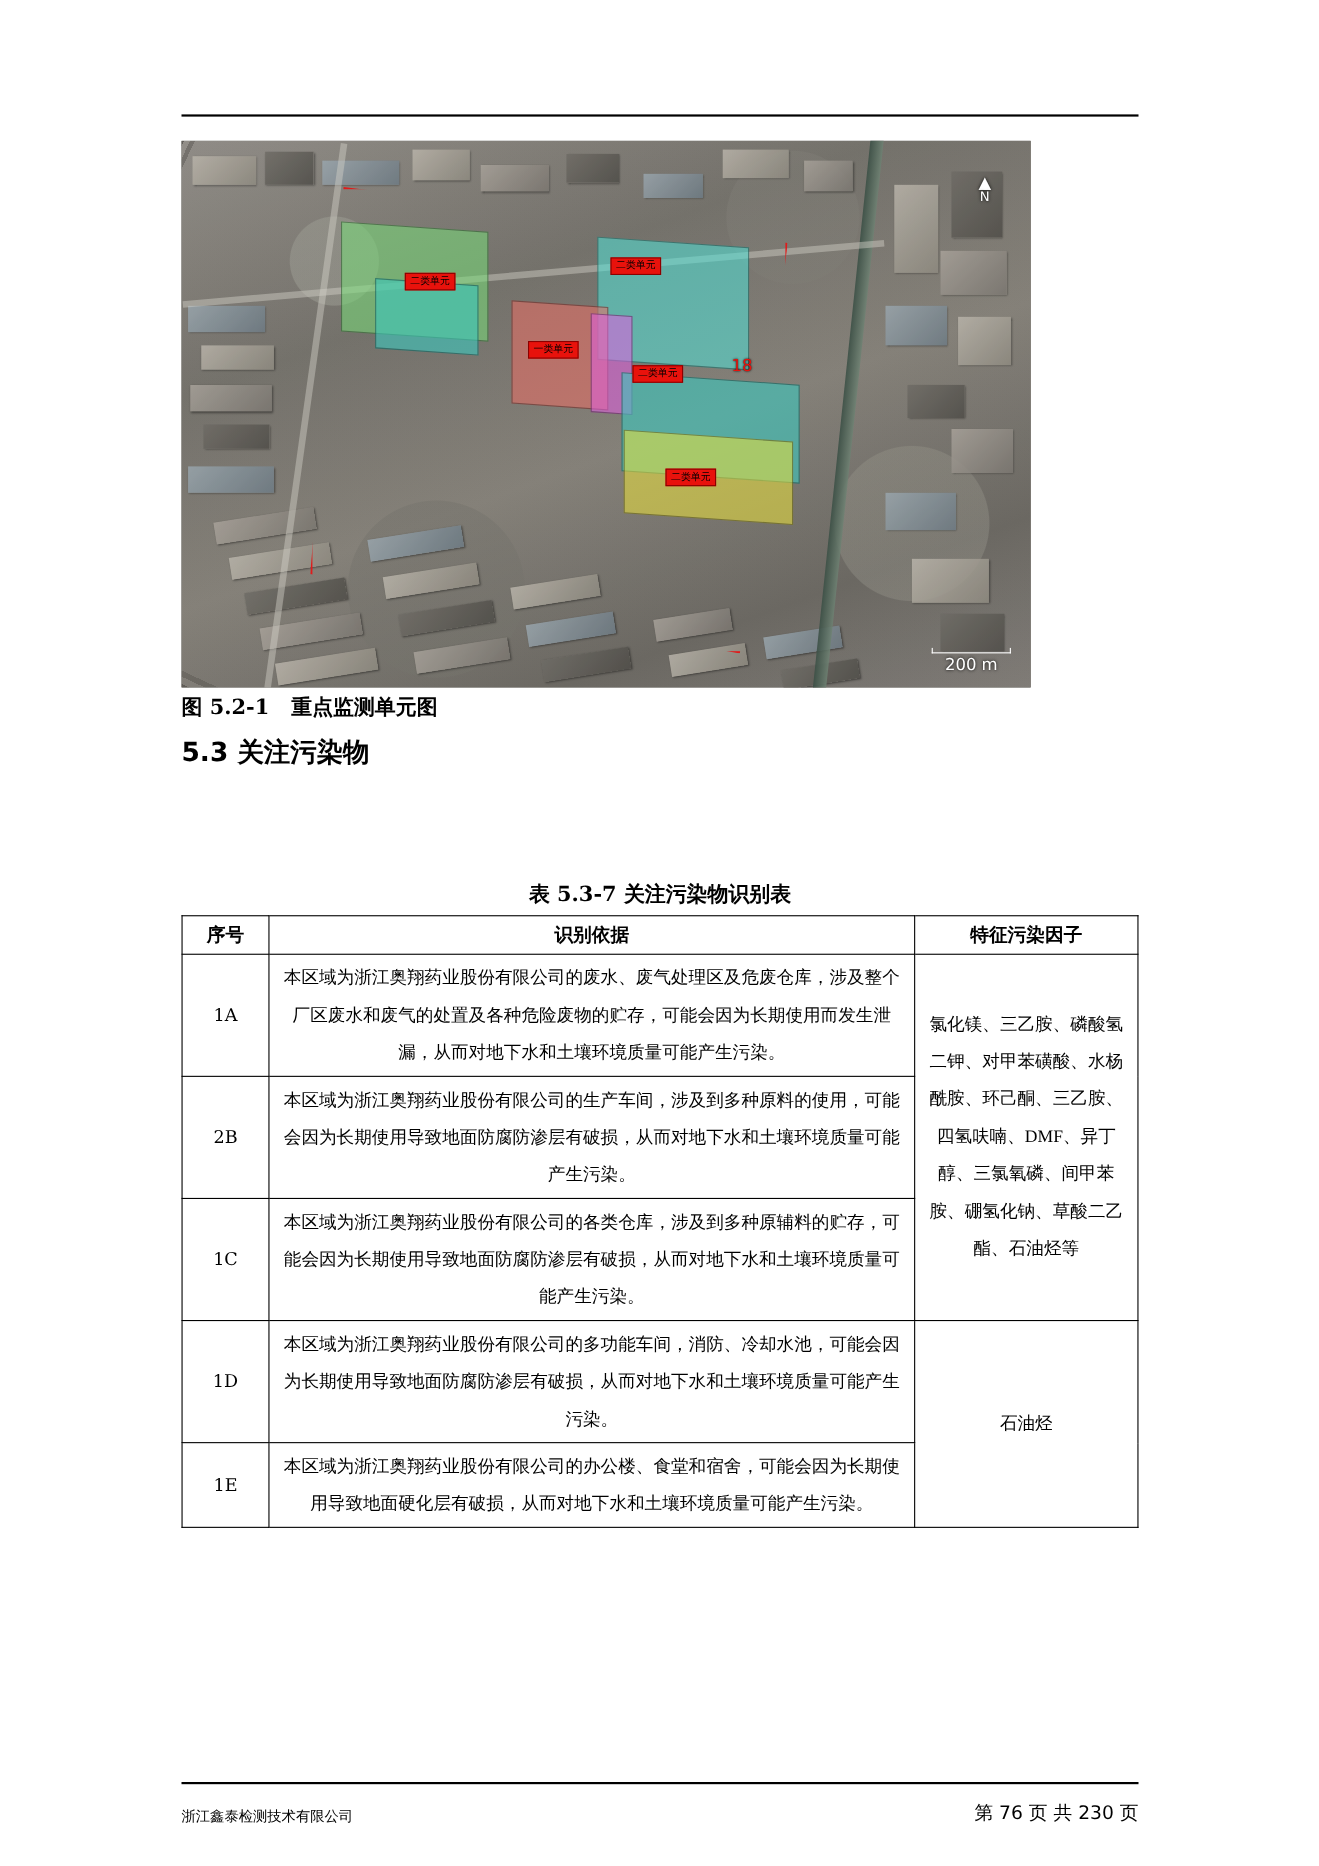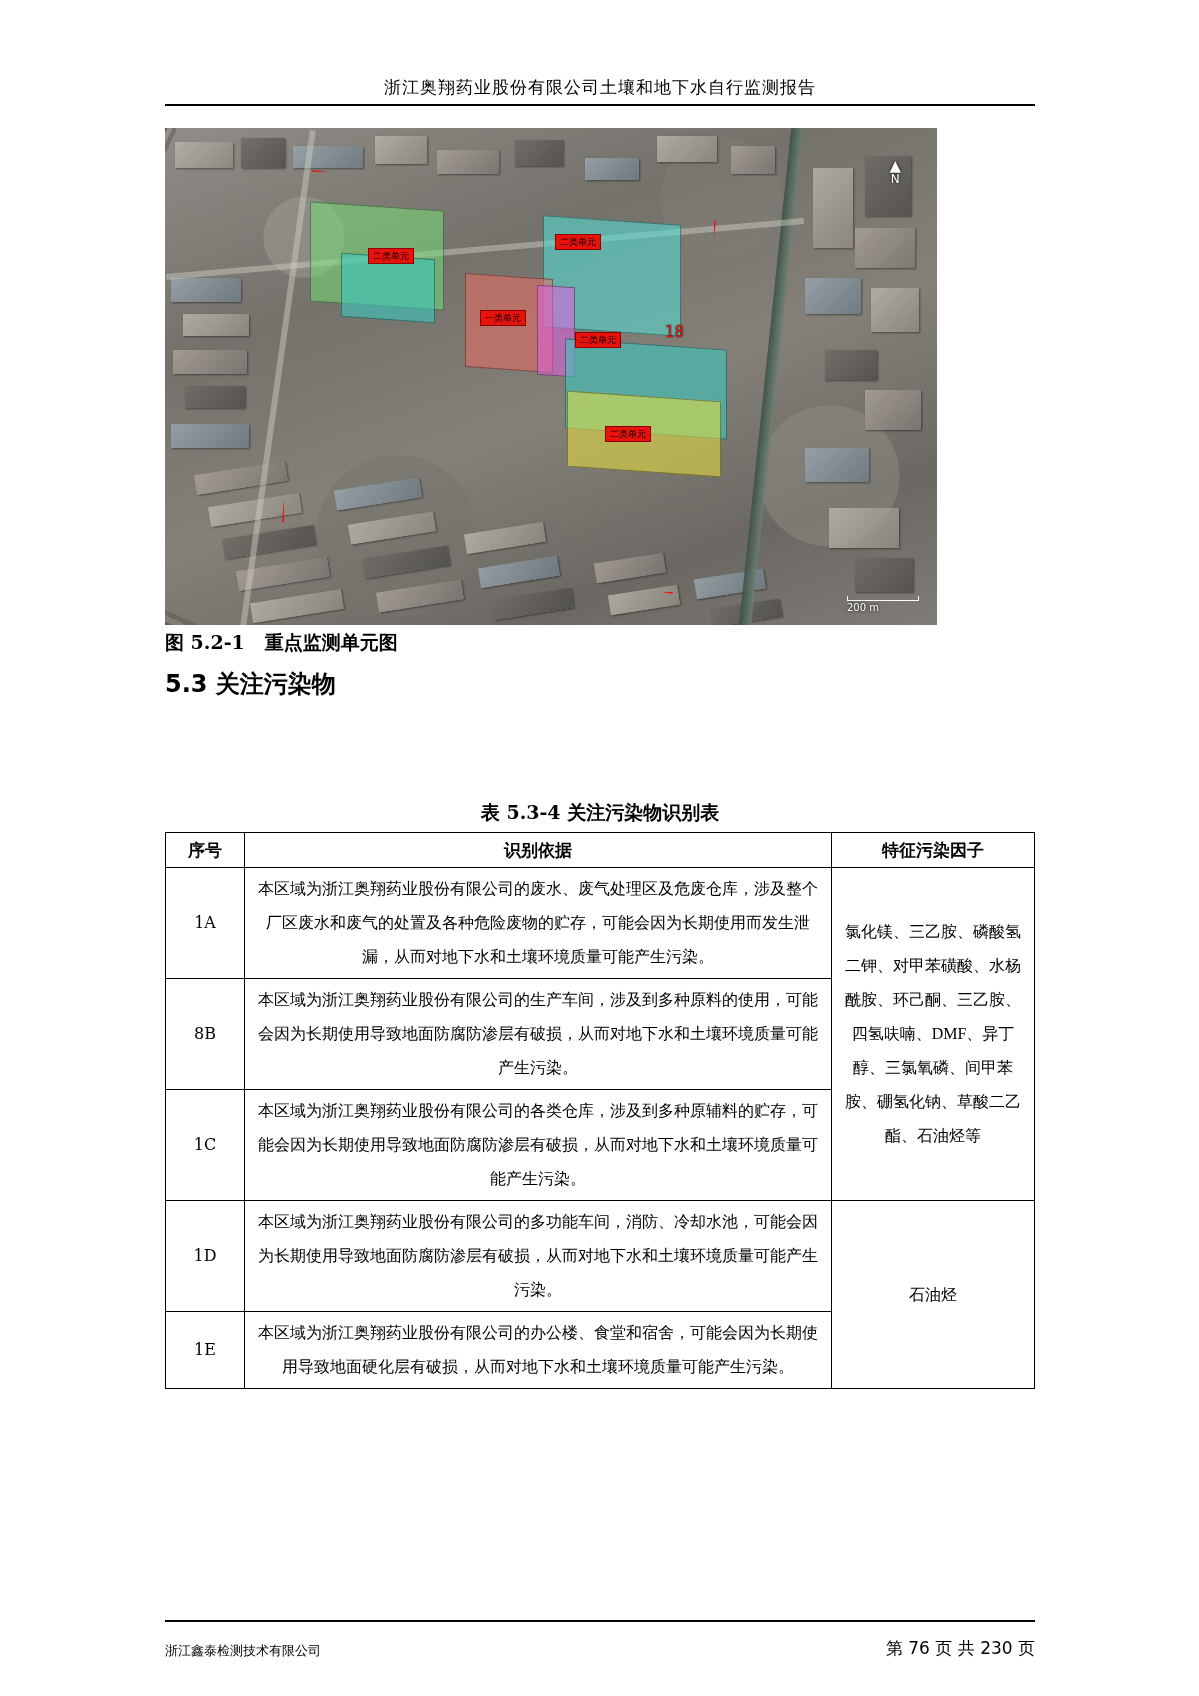--- a/index.html
+++ b/index.html
@@ -141,23 +141,24 @@
   .north .arrow {
     display: block;
     font-size: 15px;
     line-height: 12px;
   }
   .scalebar {
     position: absolute;
     right: 18px;
     bottom: 12px;
     color: #fff;
-    font-size: 10px;
+    font-size: 15px;
     font-family: "DejaVu Sans", sans-serif;
     text-shadow: 0 0 3px #000;
+    text-align: center;
   }
   .scalebar .bar {
     display: block;
     width: 70px;
     height: 4px;
     border: 1px solid #fff;
     border-top: none;
     margin-bottom: 1px;
   }
   .num-18 {
@@ -258,21 +259,20 @@
     right: 164px;
     font-size: 17px;
     font-family: "DejaVu Sans", "Liberation Sans", sans-serif;
   }
 </style>
 </head>
 <body>
 
 <div class="page">
 
-  <div class="header">浙江奥翔药业股份有限公司土壤和地下水自行监测报告</div>
   <div class="header-rule"></div>
 
   <div class="figure-wrap">
     <div class="sat">
       <div class="sat-base"></div>
 
       <div class="blocks">
 
         <div class="blk" style="left:10px;top:14px;width:58px;height:26px;"></div>
         <div class="blk dark" style="left:76px;top:10px;width:44px;height:30px;"></div>
@@ -353,38 +353,38 @@
     </div>
   </div>
 
   <div class="fig-caption">
     <span>图 5.2-1</span><span class="sp"></span><span>重点监测单元图</span>
   </div>
 
   <div class="section-title">5.3 关注污染物</div>
 
 
-  <div class="table-caption">表 5.3-4 关注污染物识别表</div>
+  <div class="table-caption">表 5.3-7 关注污染物识别表</div>
 
   <table class="main">
     <thead>
       <tr>
         <th class="idx">序号</th>
         <th>识别依据</th>
         <th class="factor">特征污染因子</th>
       </tr>
     </thead>
     <tbody>
       <tr>
         <td class="idx">1A</td>
         <td class="basis">本区域为浙江奥翔药业股份有限公司的废水、废气处理区及危废仓库，涉及整个厂区废水和废气的处置及各种危险废物的贮存，可能会因为长期使用而发生泄漏，从而对地下水和土壤环境质量可能产生污染。</td>
         <td class="factor" rowspan="3">氯化镁、三乙胺、磷酸氢二钾、对甲苯磺酸、水杨酰胺、环己酮、三乙胺、四氢呋喃、DMF、异丁醇、三氯氧磷、间甲苯胺、硼氢化钠、草酸二乙酯、石油烃等</td>
       </tr>
       <tr>
-        <td class="idx">8B</td>
+        <td class="idx">2B</td>
         <td class="basis">本区域为浙江奥翔药业股份有限公司的生产车间，涉及到多种原料的使用，可能会因为长期使用导致地面防腐防渗层有破损，从而对地下水和土壤环境质量可能产生污染。</td>
       </tr>
       <tr>
         <td class="idx">1C</td>
         <td class="basis">本区域为浙江奥翔药业股份有限公司的各类仓库，涉及到多种原辅料的贮存，可能会因为长期使用导致地面防腐防渗层有破损，从而对地下水和土壤环境质量可能产生污染。</td>
       </tr>
       <tr>
         <td class="idx">1D</td>
         <td class="basis">本区域为浙江奥翔药业股份有限公司的多功能车间，消防、冷却水池，可能会因为长期使用导致地面防腐防渗层有破损，从而对地下水和土壤环境质量可能产生污染。</td>
         <td class="factor" rowspan="2">石油烃</td>

